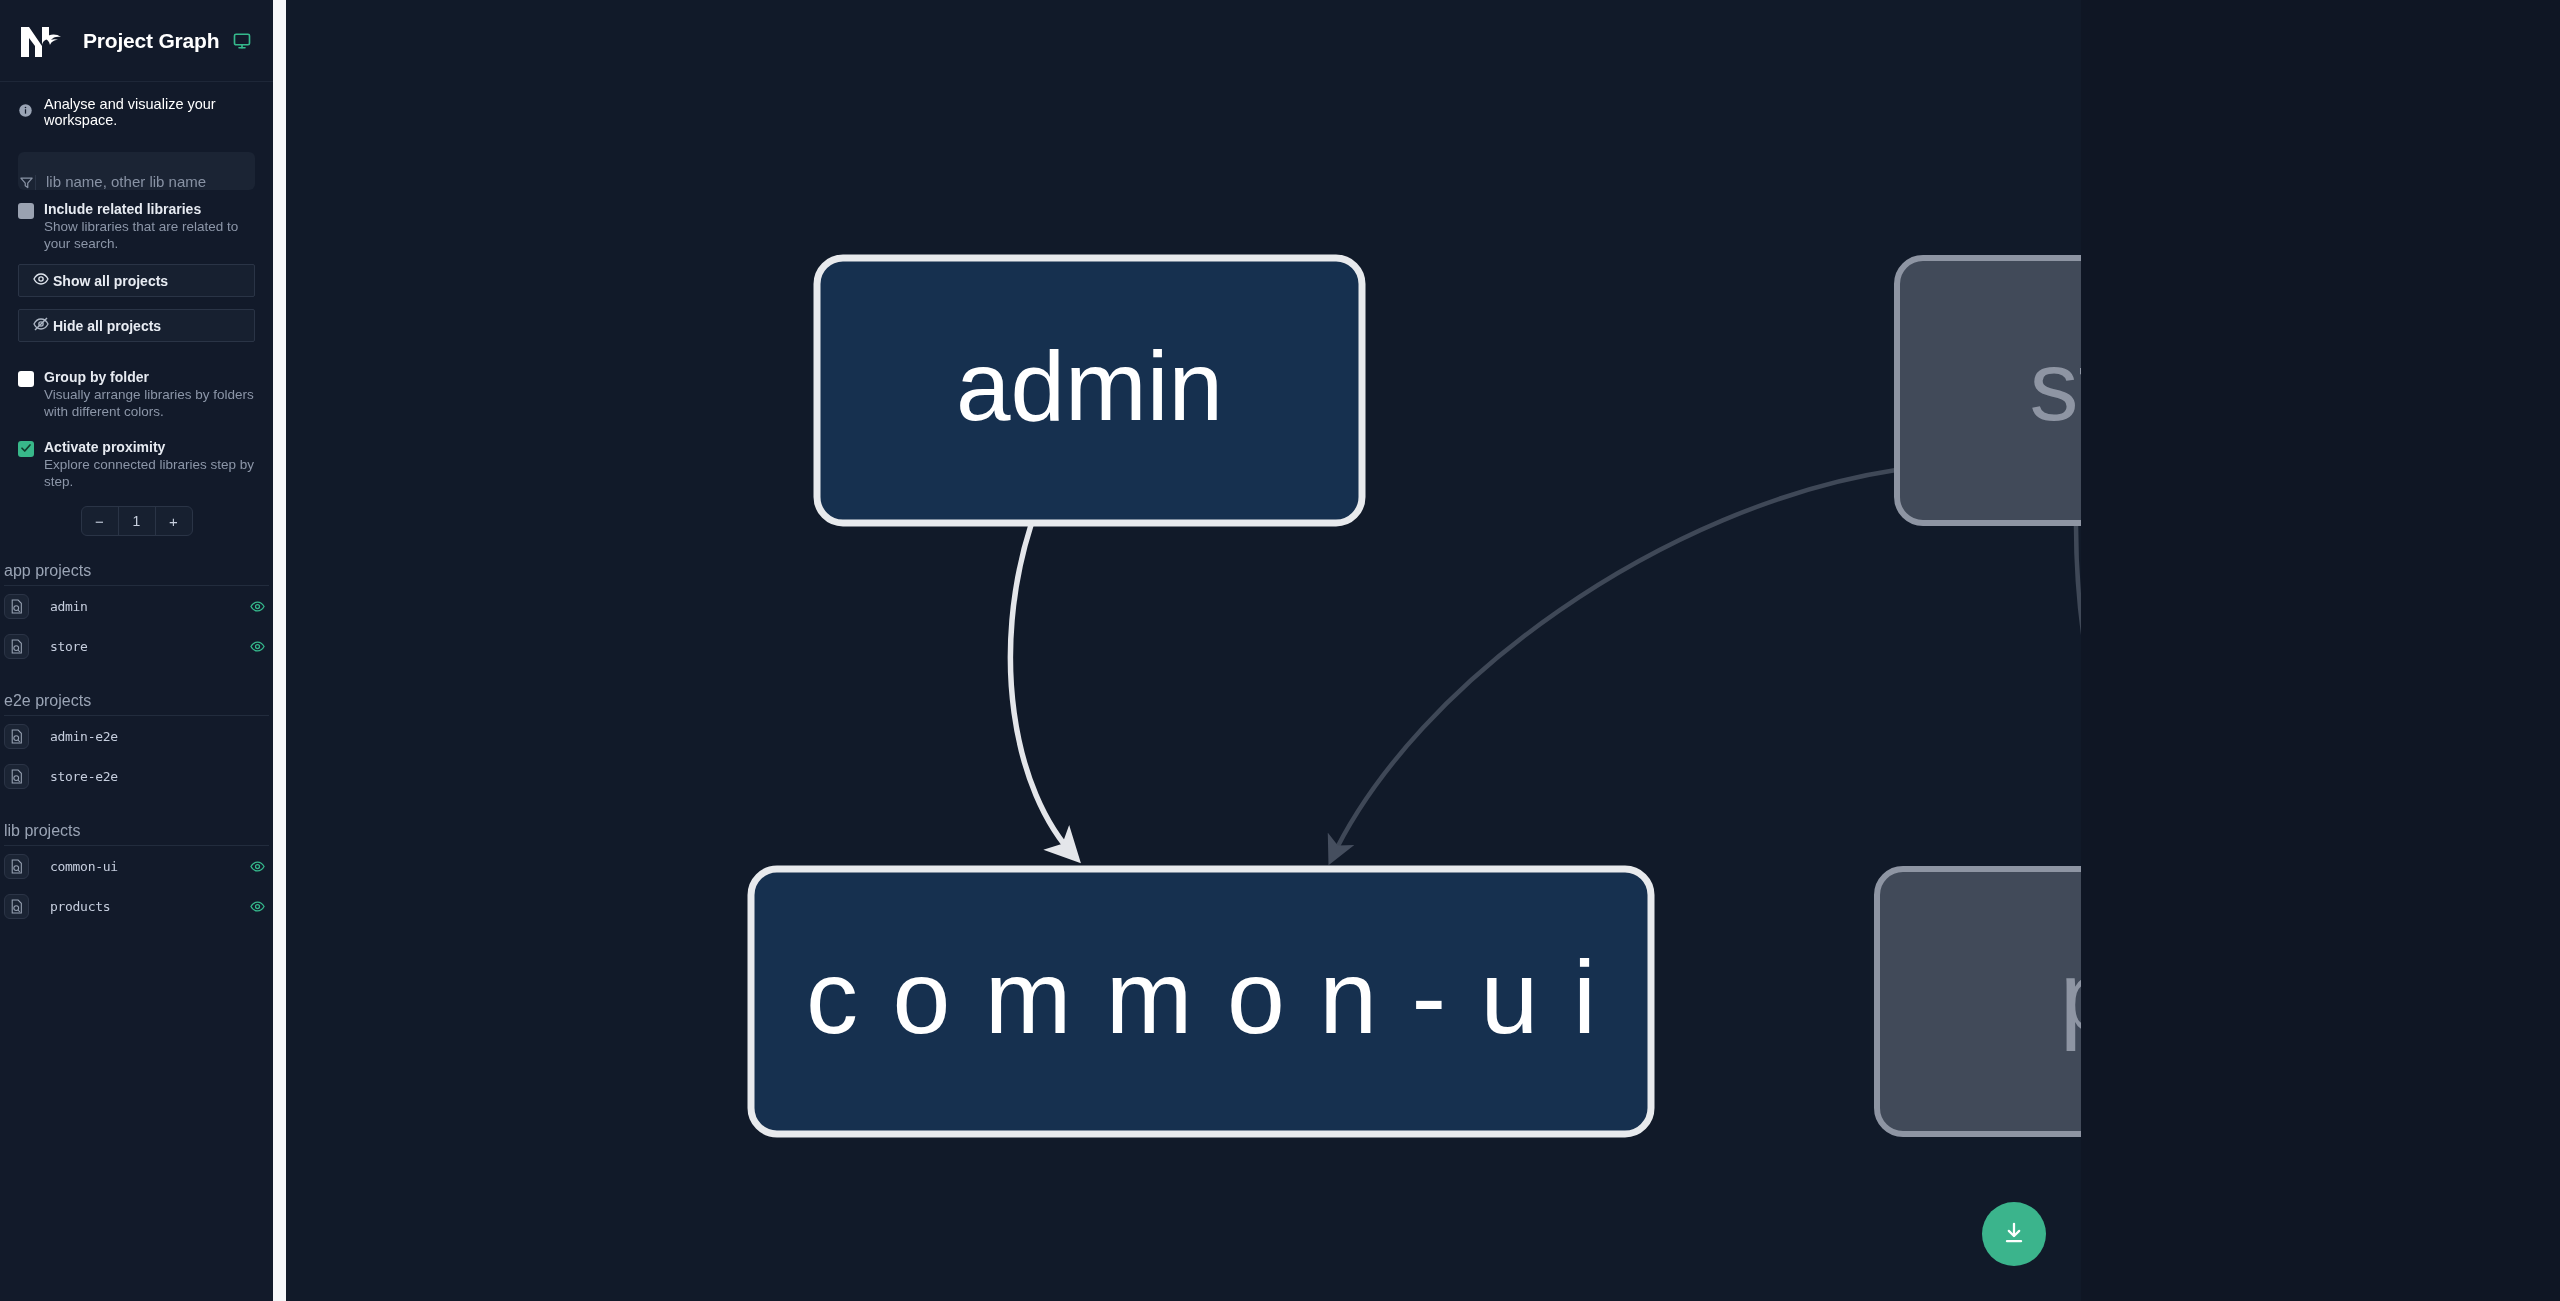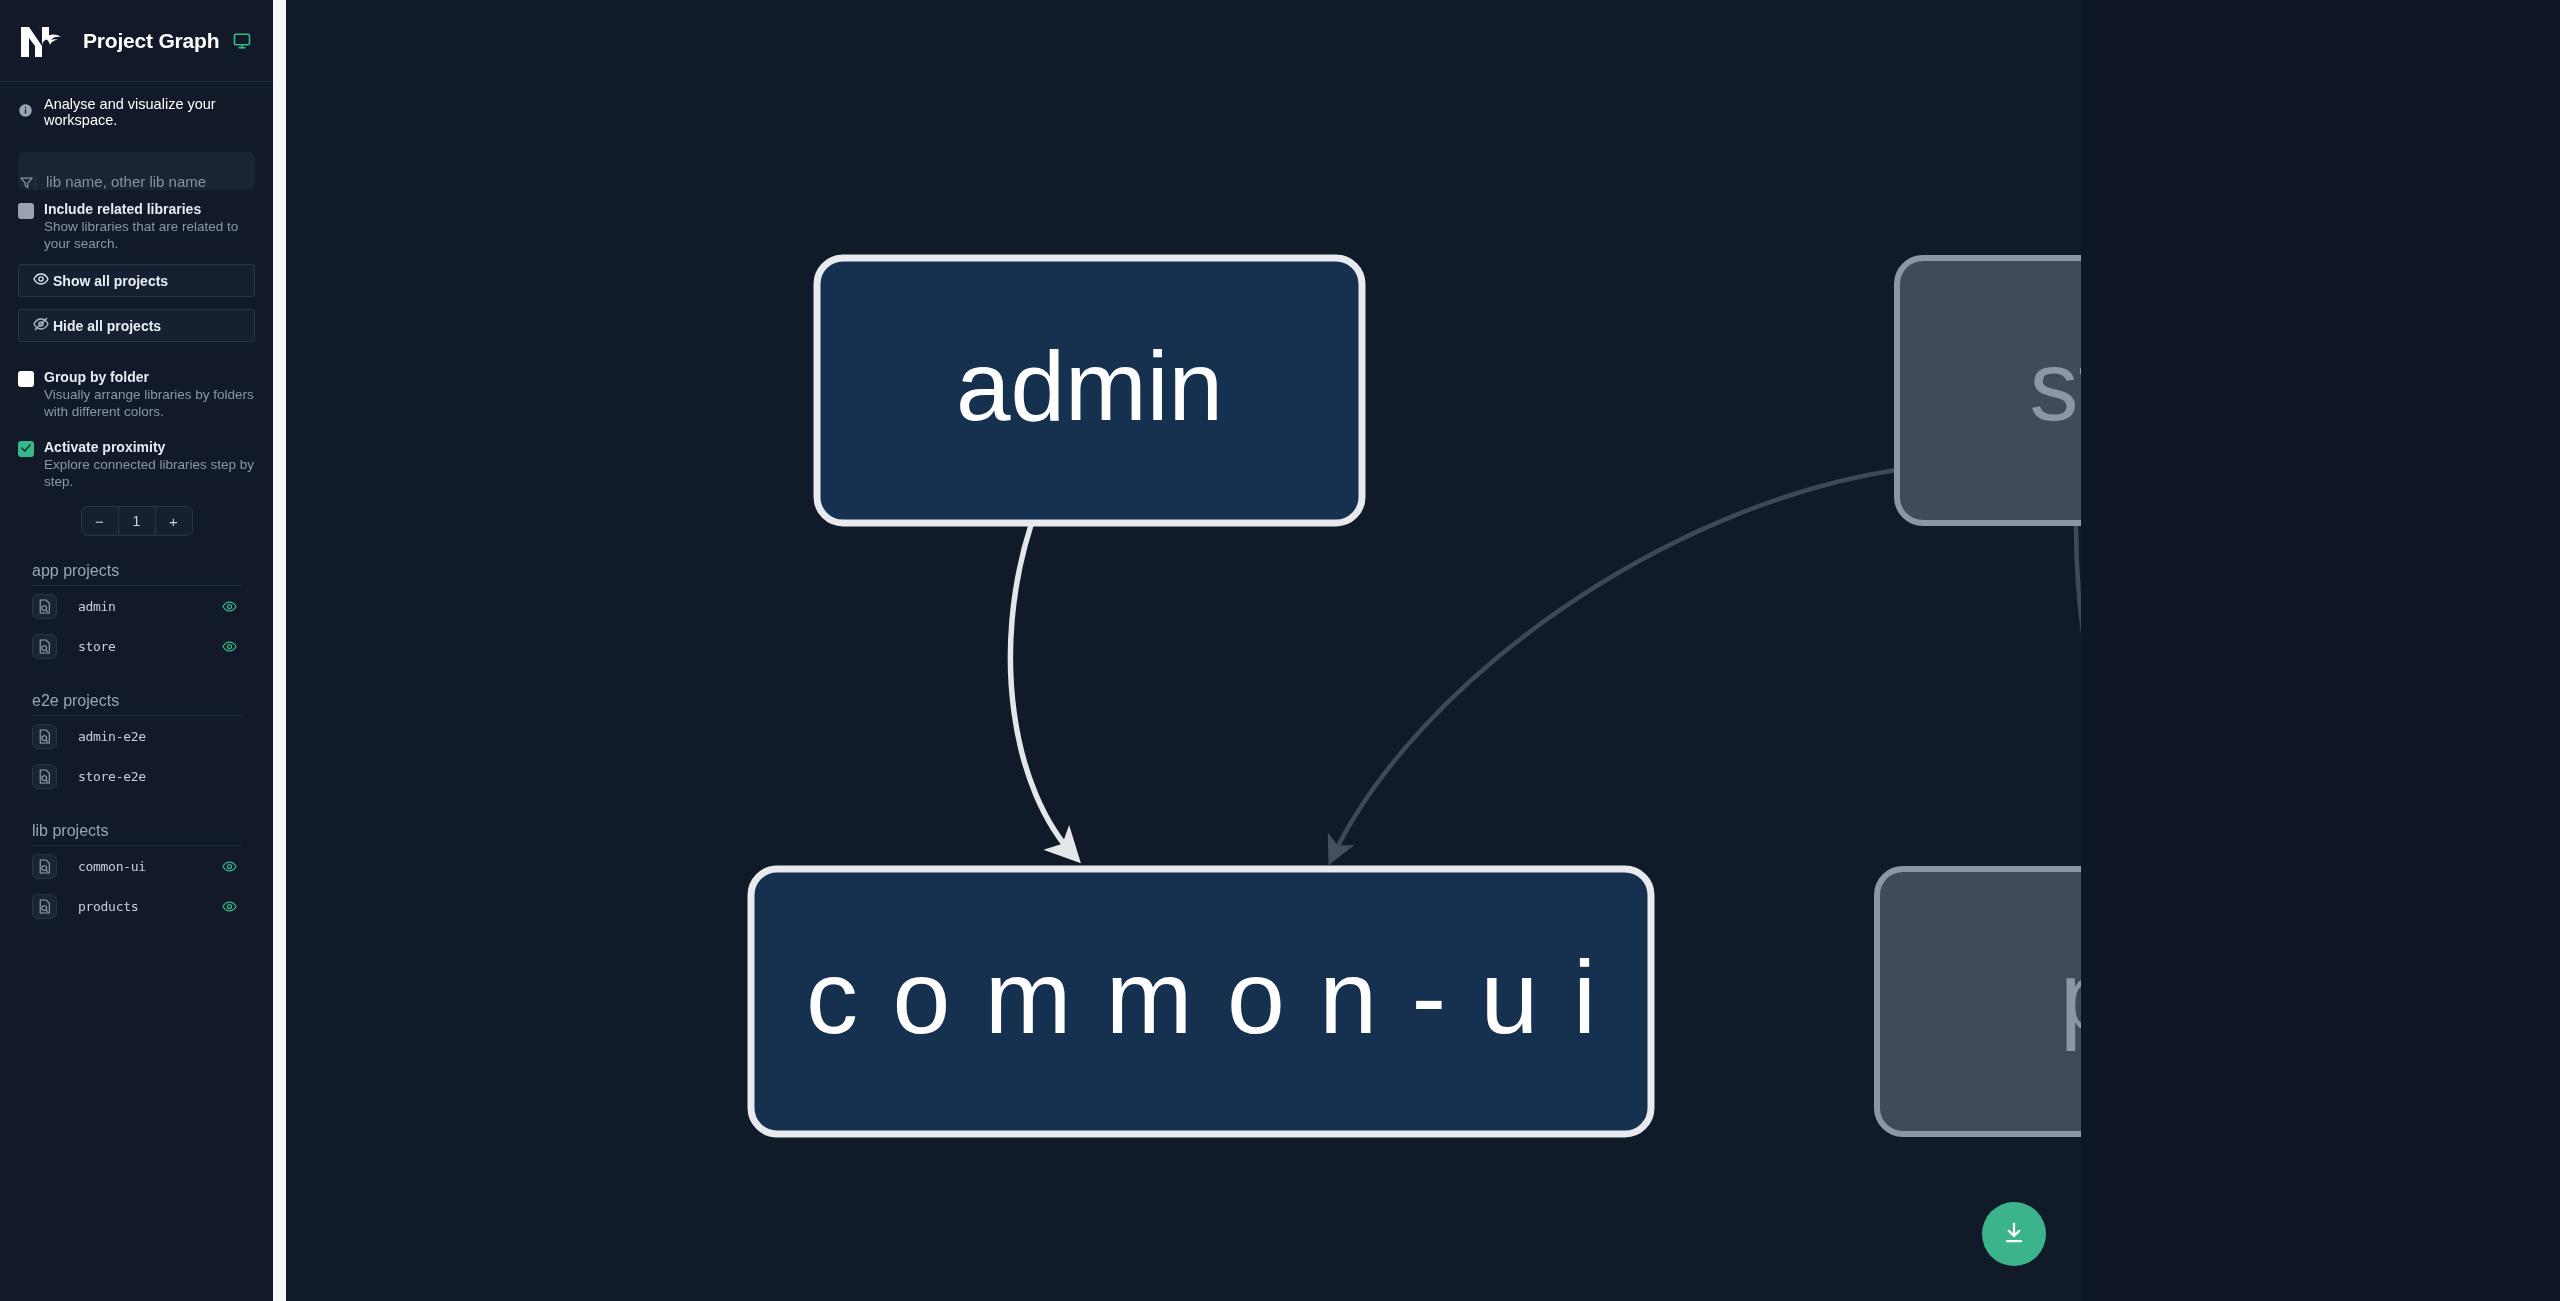--- a/index.html
+++ b/index.html
@@ -130,21 +130,21 @@
   .stepper > div {
     flex: 1;
     display: flex; align-items: center; justify-content: center;
     color: #c8d0de;
     font-size: 15px;
   }
   .stepper .mid { border-left: 1px solid #2a3446; border-right: 1px solid #2a3446; font-size:14px; }
 
   .grp {
     margin-top: 26px;
-    padding: 0 32px;
+    padding: 0 4px;
   }
   .grp-title {
     color: #9aa4b5;
     font-size: 16px;
     padding-bottom: 5px;
     border-bottom: 1px solid #222c3d;
   }
   .proj-row {
     display: flex; align-items: center;
     height: 40px;

